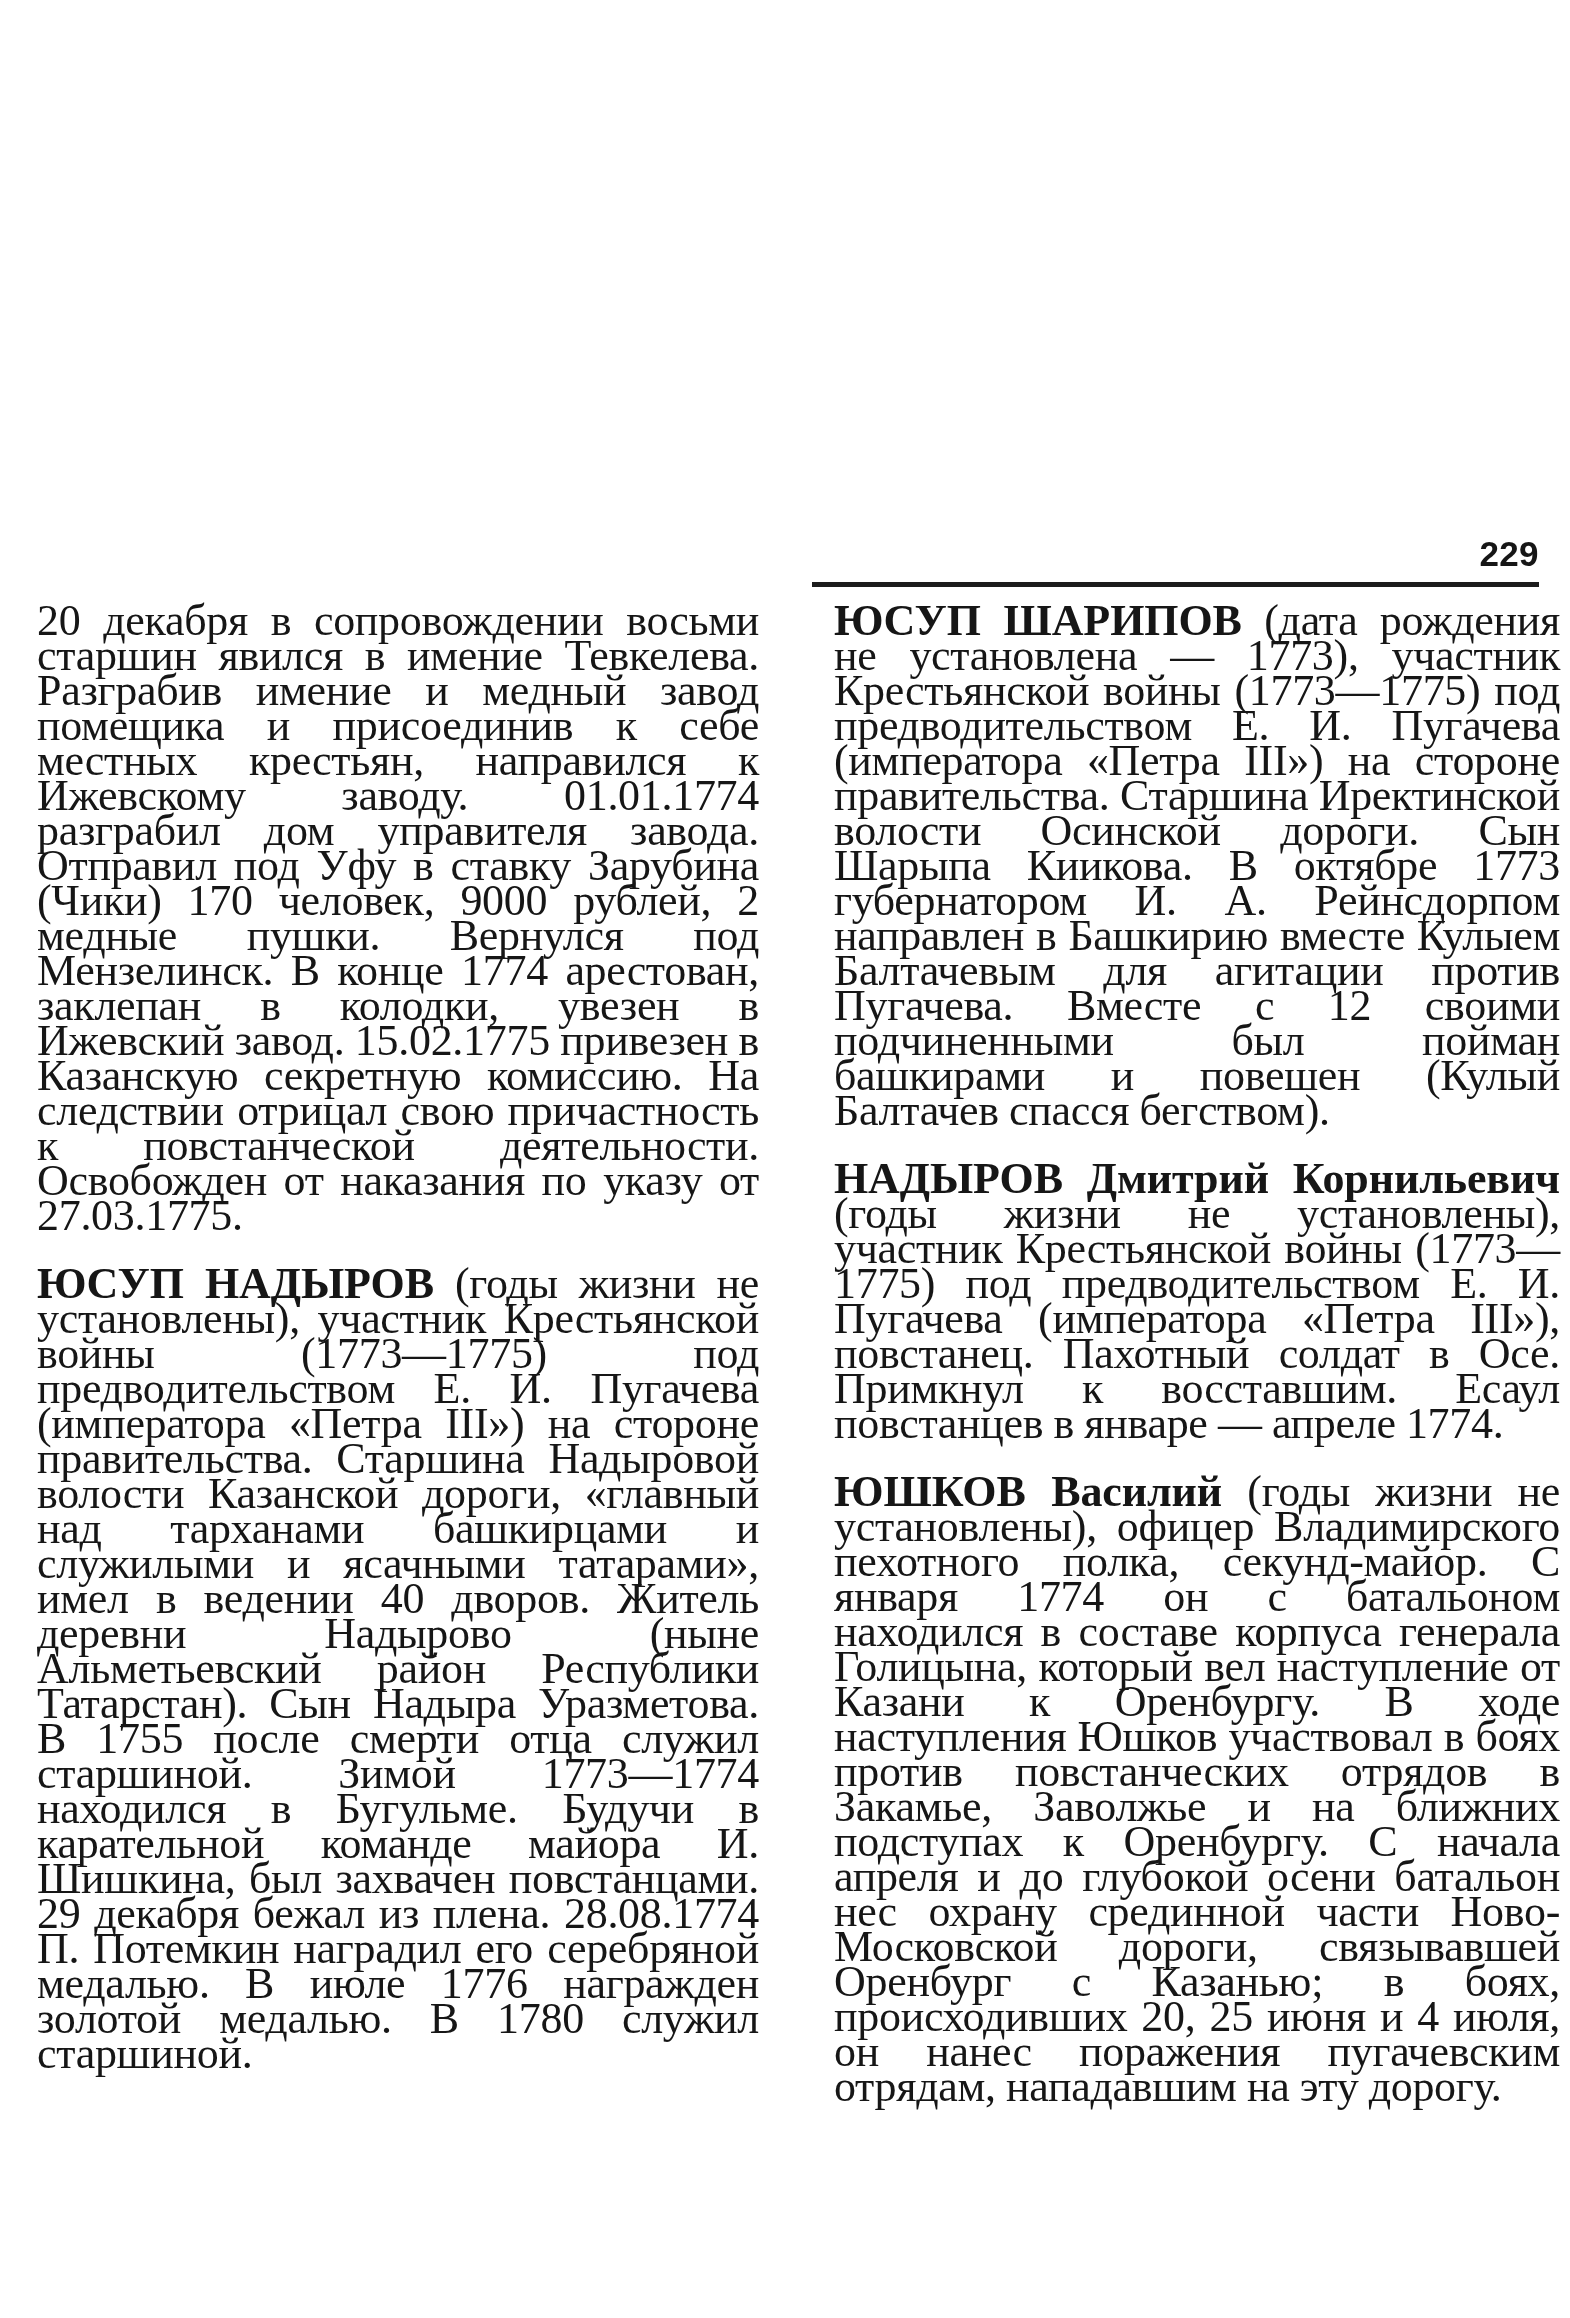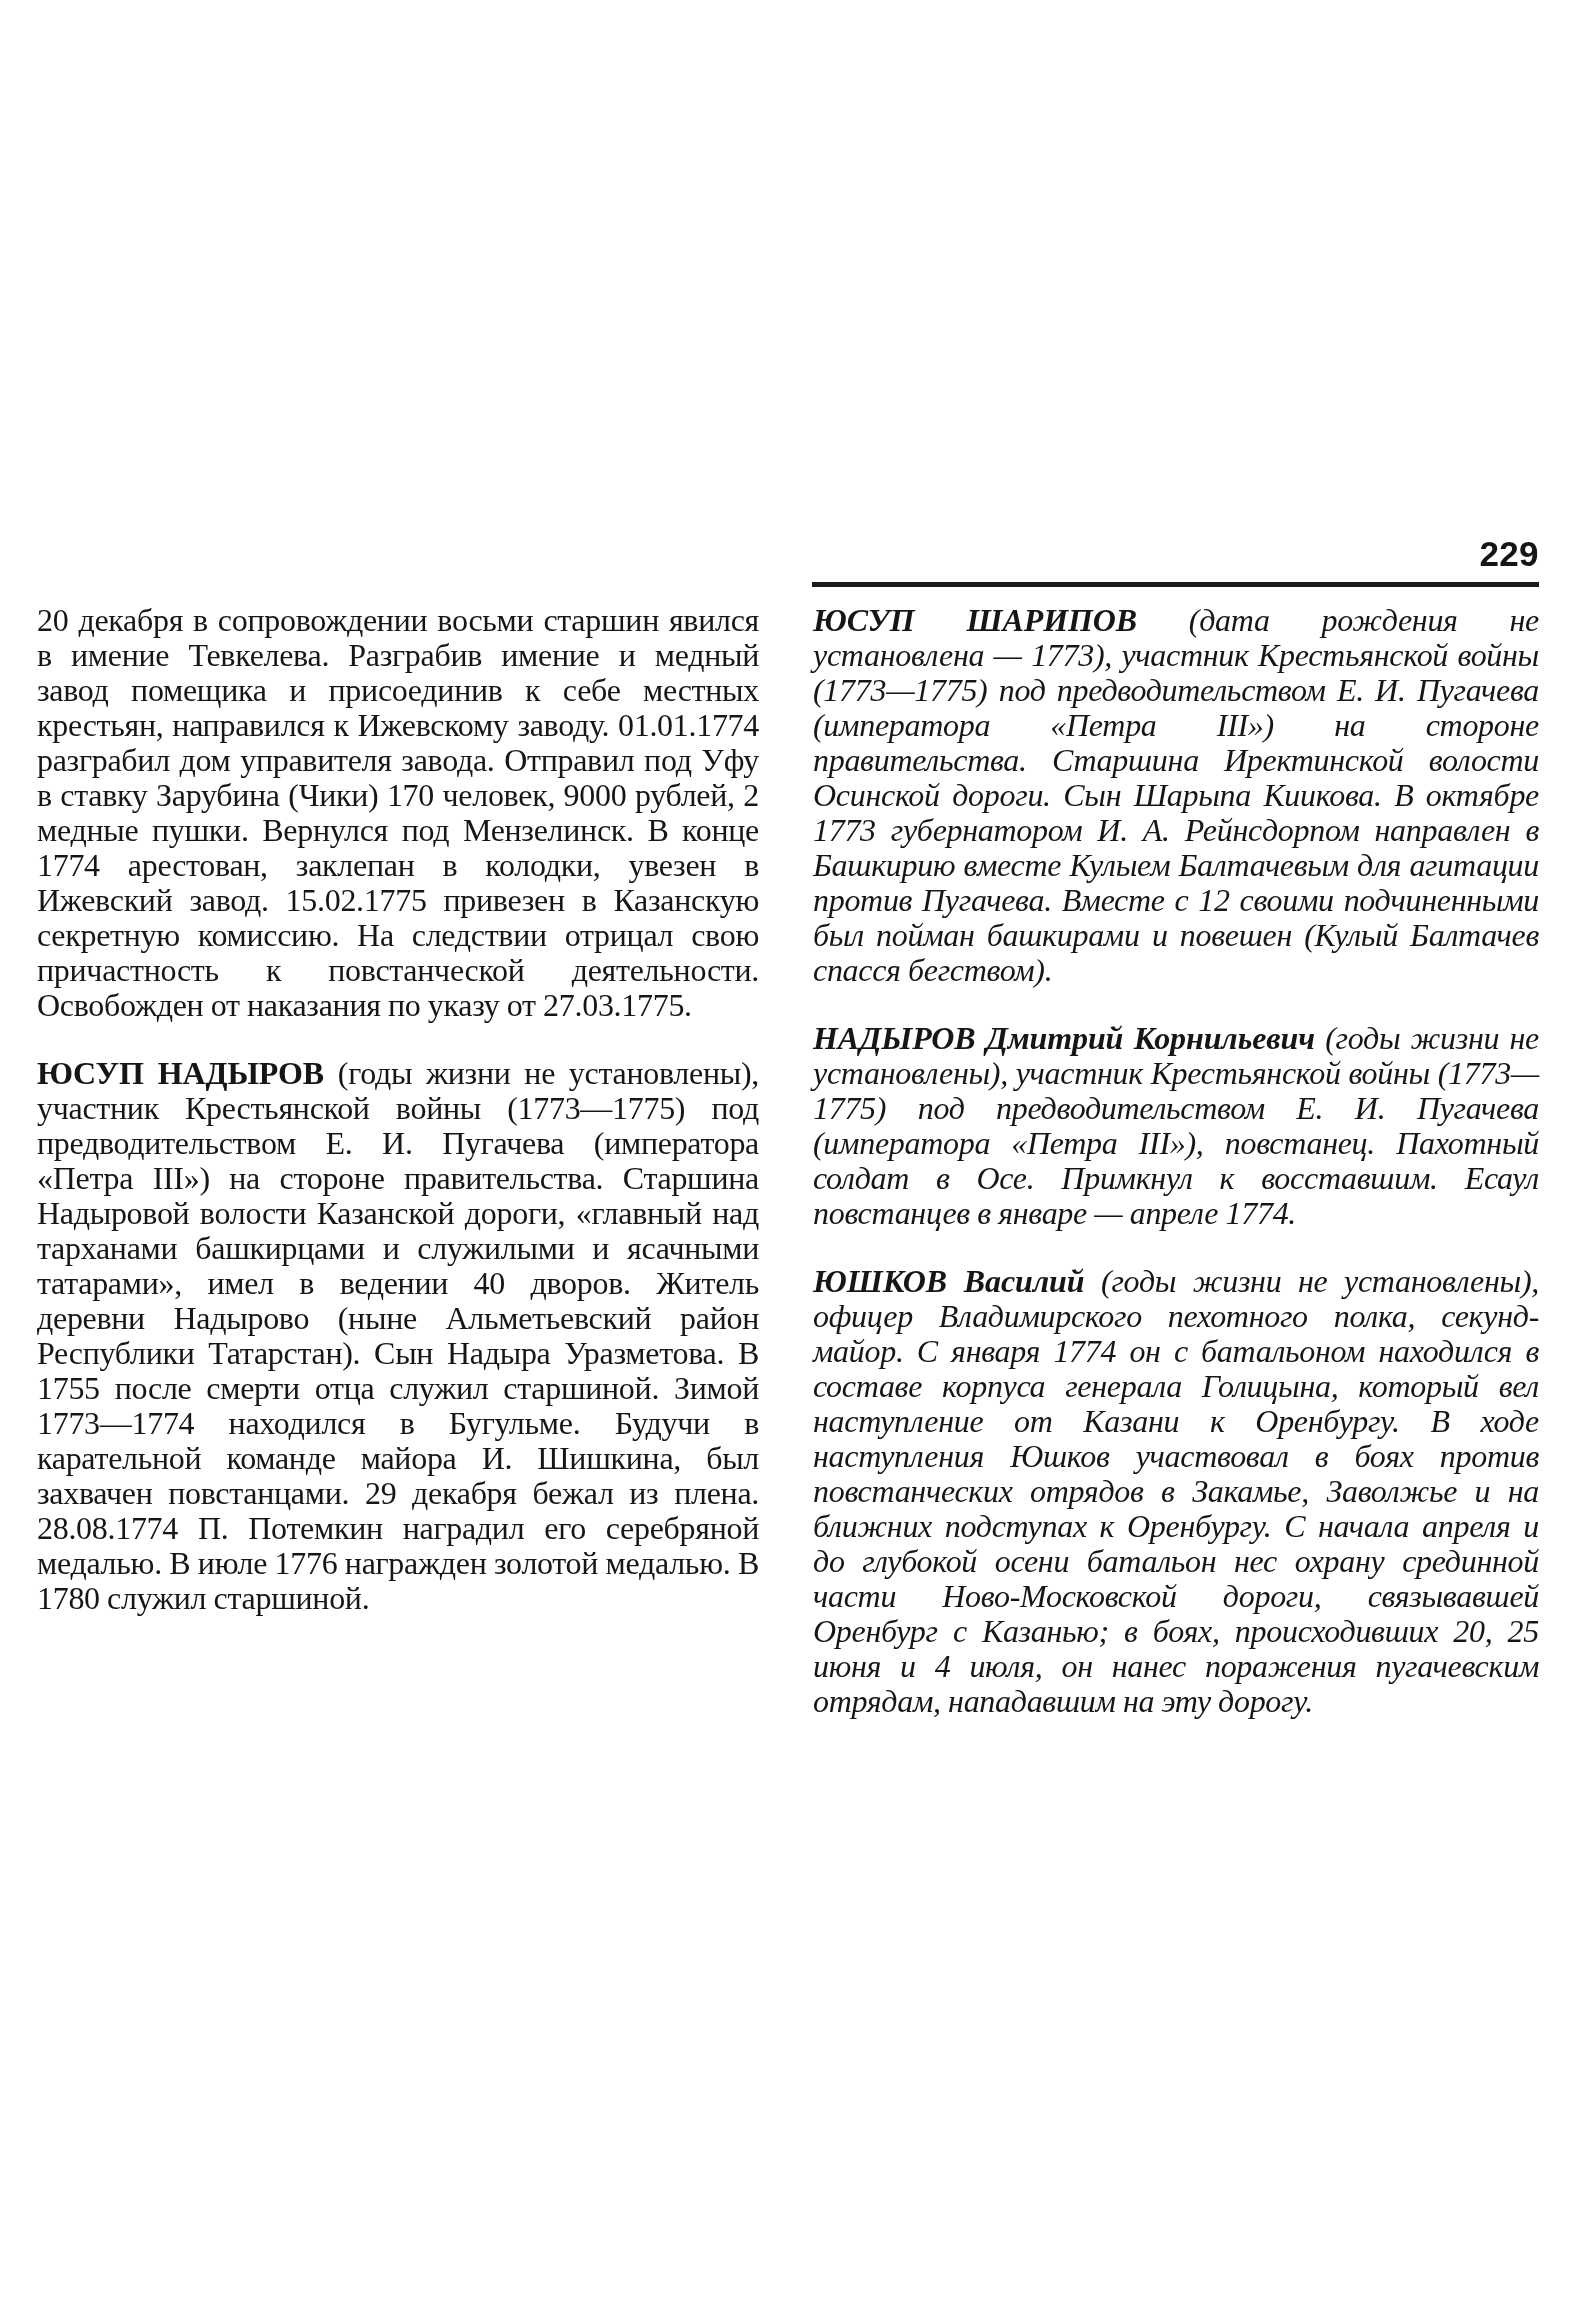--- a/index.html
+++ b/index.html
@@ -36,28 +36,28 @@
     top: 582px;
     left: 812px;
     width: 727px;
     height: 4.5px;
     background: var(--rule);
   }
   .column {
     position: absolute;
     top: 603px;
     text-align: justify;
-    font-size: 32px;
+    font-size: 44px;
     line-height: 35px;
     letter-spacing: -0.3px;
     word-spacing: -0.4px;
     hyphens: none;
   }
   .column-left  { left: 37px;   width: 722px; }
-  .column-right { left: 813px; width: 726px; font-style: italic; }
+  .column-right { left: 834px; width: 726px; }
   .entry + .entry { margin-top: 33px; }
   .headword { font-weight: bold; letter-spacing: -0.1px; }
 </style>
 </head>
 <body>
 
 <div class="page">
 
   <div class="page-number">229</div>
 

